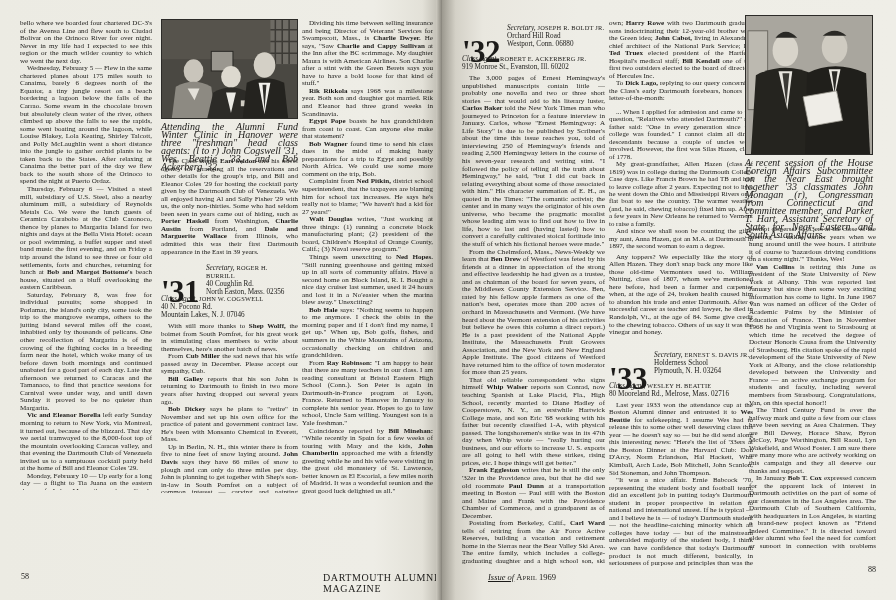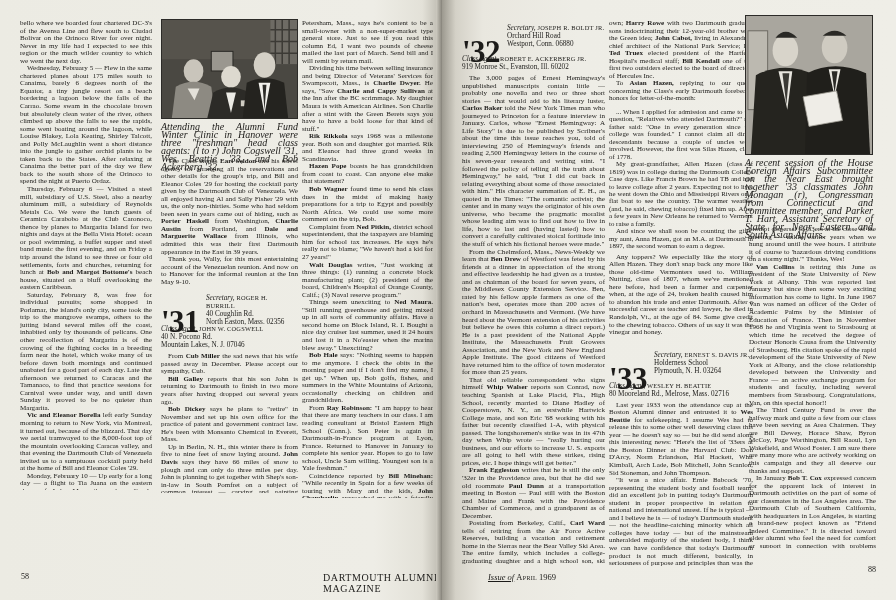--- a/index.html
+++ b/index.html
@@ -65,54 +65,53 @@
         <path d="M82 100 L86 64 Q104 55 124 64 L128 100 Z" fill="#24231f"></path>
         <path d="M98 64 L110 64 L104 96 Z" fill="#f2f1ec"></path>
         <path d="M102 66 L106 66 L104 92 Z" fill="#2d2c28"></path>
       </svg>
     </div>
     <div class="caption" style="left:161px; top:123px; width:137px;">Attending the Alumni Fund Winter Clinic in Hanover were three "freshman" head class agents: (l to r) John Cogswell '31, Wes Beattie '33, and Bob Ackerberg '32.</div>
 
     <div class="col" id="L2" style="left:161px; top:158px; width:137px; height:335px;">
       <div id="L2intro">
           <p>The Class thanks <b>Earl Seldon</b> and his travel agency for arranging all the reservations and other details for the group's trip, and Bill and Eleanor Coles '29 for hosting the cocktail party given by the Dartmouth Club of Venezuela. We all enjoyed having Al and Sally Fisher '29 with us, the only non-thirties. Some who had seldom been seen in years came out of hiding, such as <b>Porter Haskell</b> from Washington, <b>Charlie Austin</b> from Portland, and <b>Dale and Marguerite Wallace</b> from Illinois, who admitted this was their first Dartmouth appearance in the East in 39 years.</p>
-          <p>Thank you, Wally, for this most entertaining account of the Venezuelan reunion. And now on to Hanover for the informal reunion at the Inn May 9-10.</p>
         </div>
       <div class="class-head">
         <div class="class-year">'31</div>
         <div class="class-sec">
           <span class="role">Secretary,</span>
           <span class="smallcaps">ROGER H. BURRILL</span><br>
           <span>40 Coughlin Rd.</span><br>
           <span>North Easton, Mass. 02356</span>
         </div>
       </div>
       <div class="agent">
         <span class="role">Class Agent,</span>
         <span class="smallcaps">JOHN W. COGSWELL</span><br>
         <span>40 N. Pocono Rd.</span><br>
         <span>Mountain Lakes, N. J. 07046</span>
       </div>
       <div id="L2body">
+          <p>With still more thanks to <b>Shep Wolff,</b> the boimet from South Pomfret, for his great work in stimulating class members to write about themselves, here's another batch of news.</p>
           <p>From <b>Cub Miller</b> the sad news that his wife passed away in December. Please accept our sympathy, Cub.</p>
           <p><b>Bill Galley</b> reports that his son John is returning to Dartmouth to finish in two more years after having dropped out several years ago.</p>
           <p><b>Bob Dickey</b> says he plans to "retire" in November and set up his own office for the practice of patent and government contract law. He's been with Monsanto Chemical in Everett, Mass.</p>
           <p>Up in Berlin, N. H., this winter there is from five to nine feet of snow laying around. <b>John Davis</b> says they have 66 miles of snow to plough and can only do three miles per day. John is planning to get together with Shep's son-in-law in South Pomfret on a subject of common interest — carving and painting miniature birds.</p>
         </div>
     </div>
 
     <div class="col" id="L3" style="left:302px; top:20px; width:131px; height:478px;">
-        <p class="noind">Petersham, Mass., says he's content to be a small-towner with a non-super-market type general store. Just to see if you read this column Ed, I want two pounds of cheese mailed the last part of March. Send bill and I will remit by return mail.</p>
         <p>Dividing his time between selling insurance and being Director of Veterans' Services for Swampscott, Mass., is <b>Charlie Dwyer.</b> He says, "Saw <b>Charlie and Cappy Sullivan</b> at the Inn after the BC scrimmage. My daughter Maura is with American Airlines. Son Charlie after a stint with the Green Berets says you have to have a bold loose for that kind of stuff."</p>
         <p><b>Rik Rikkola</b> says 1968 was a milestone year. Both son and daughter got married. Rik and Eleanor had three grand weeks in Scandinavia.</p>
-        <p><b>Hazen Pope</b> boasts he has grandchildren from coast to coast. Can anyone else make that statement?</p>
+        <p><b>Egypt Pope</b> boasts he has grandchildren from coast to coast. Can anyone else make that statement?</p>
         <p><b>Bob Wagner</b> found time to send his class dues in the midst of making hasty preparations for a trip to Egypt and possibly North Africa. We could use some more comment on the trip, Bob.</p>
         <p>Complaint from <b>Ned Pitkin,</b> district school superintendent, that the taxpayers are blaming him for school tax increases. He says he's really not to blame; "We haven't had a kid for 27 years!"</p>
         <p><b>Walt Douglas</b> writes, "Just working at three things: (1) running a concrete block manufacturing plant; (2) president of the board, Children's Hospital of Orange County, Calif.; (3) Naval reserve program."</p>
-        <p>Things seem unexciting to <b>Ned Maura.</b> "Still running greenhouse and getting mixed up in all sorts of community affairs. Have a second home on Block Island, R. I. Bought a nice day cruiser last summer, used it 24 hours and lost it in a No'easter when the marina blew away." Unexciting?</p>
+        <p>Things seem unexciting to <b>Ned Hopes.</b> "Still running greenhouse and getting mixed up in all sorts of community affairs. Have a second home on Block Island, R. I. Bought a nice day cruiser last summer, used it 24 hours and lost it in a No'easter when the marina blew away." Unexciting?</p>
         <p><b>Bob Hale</b> says: "Nothing seems to happen to me anymore. I check the obits in the morning paper and if I don't find my name, I get up." When up, Bob golfs, fishes, and summers in the White Mountains of Arizona, occasionally checking on children and grandchildren.</p>
         <p>From <b>Ray Robinson:</b> "I am happy to hear that there are many teachers in our class. I am reading consultant at Bristol Eastern High School (Conn.). Son Peter is again in Dartmouth-in-France program at Lyon, France. Returned to Hanover in January to complete his senior year. Hopes to go to law school, Uncle Sam willing. Youngest son is a Yale freshman."</p>
         <p>Coincidence reported by <b>Bill Minehan:</b> "While recently in Spain for a few weeks of touring with Mary and the kids, <b>John Chamberlin</b> approached me with a friendly greeting while he and his wife were visiting in the great old monastery of St. Lawrence, better known as El Escorial, a few miles north of Madrid. It was a wonderful reunion and the great good luck delighted us all."</p>
       </div>
 
     <div class="folio" style="left:21px; top:572px;">58</div>
     <div class="running" style="left:323px; top:572px;">DARTMOUTH ALUMNI MAGAZINE</div>
   </div>
 
   <div class="gutter"></div>
@@ -139,21 +138,21 @@
           <p>From the Chelmsford, Mass., News-Weekly we learn that <b>Ben Drew</b> of Westford was feted by his friends at a dinner in appreciation of the strong and effective leadership he had given as a trustee, and as chairman of the board for seven years, of the Middlesex County Extension Service. Ben, rated by his fellow apple farmers as one of the nation's best, operates more than 200 acres of orchard in Massachusetts and Vermont. (We have heard about the Vermont extension of his activities but believe he owes this column a direct report.) He is a past president of the National Apple Institute, the Massachusetts Fruit Growers Association, and the New York and New England Apple Institute. The good citizens of Westford have returned him to the office of town moderator for more than 25 years.</p>
           <p>That old reliable correspondent who signs himself <b>Whip Walser</b> reports son Conrad, now teaching Spanish at Lake Placid, Fla., High School, recently married to Diane Hadley of Cooperstown, N. Y., an erstwhile Hartwick College mate, and son Eric '68 working with his father but recently classified 1-A, with physical passed. The longshoremen's strike was in its 47th day when Whip wrote — "really hurting our business, and our efforts to increase U. S. exports are all going to hell with these strikes, rising prices, etc. I hope things will get better."</p>
           <p><b>Frank Eggleston</b> writes that he is still the only '32er in the Providence area, but that he did see old roommate <b>Paul Dunn</b> at a transportation meeting in Boston — Paul still with the Boston and Maine and Frank with the Providence Chamber of Commerce, and a grandparent as of December.</p>
           <p>Postaling from Berkeley, Calif., <b>Carl Ward</b> tells of retiring from the Air Force Active Reserves, building a vacation and retirement home in the Sierras near the Bear Valley Ski Area. The entire family, which includes a college-graduating daughter and a high school son, ski and ride horseback. Carl continues as secretary-treasurer of the 1200-strong San Francisco Alumni Club.</p>
         </div>
     </div>
 
     <div class="col" id="R2" style="left:167px; top:20px; width:144px; height:548px;">
       <div id="R2top">
           <p class="noind">own; <b>Harry Rowe</b> with two Dartmouth graduate sons indoctrinating their 12-year-old brother with the Green idea; <b>John Cabot,</b> living in Alexandria, chief architect of the National Park Service; <b>Dr. Ted Truex</b> elected president of the Hartford Hospital's medical staff; <b>Bill Kendall</b> one of the first two outsiders elected to the board of directors of Hercules Inc.</p>
-          <p>To <b>Asian Hazen,</b> replying to our query concerning the Class's early Dartmouth forebears, honors for letter-of-the-month:</p>
+          <p>To <b>Dick Lago,</b> replying to our query concerning the Class's early Dartmouth forebears, honors for letter-of-the-month:</p>
         </div>
       <div id="R2letter" class="letter" style="margin:5px 0 4px 0;">
           <p>... When I applied for admission and came to the question, "Relatives who attended Dartmouth?" my father said: "One in every generation since the college was founded." I cannot claim all direct descendants because a couple of uncles were involved. However, the first was Silas Hazen, class of 1778.</p>
           <p>My great-grandfather, Allen Hazen (class of 1819) was in college during the Dartmouth College Case days. Like Francis Brown he had TB and had to leave college after 2 years. Expecting not to live, he went down the Ohio and Mississippi Rivers on a flat boat to see the country. The warmer weather (and, he said, chewing tobacco) fixed him up. After a few years in New Orleans he returned to Vermont to raise a family.</p>
           <p>And since we shall soon be counting the girls, my aunt, Anna Hazen, got an M.A. at Dartmouth in 1897, the second woman to earn a degree.</p>
         </div>
       <div id="R2after">
           <p>Any toppers? We especially like the story of Allen Hazen. They don't snap back any more like those old-time Vermonters used to. William Nutting, class of 1807, whom we've mentioned here before, had been a farmer and carpenter when, at the age of 24, broken health caused him to abandon his trade and enter Dartmouth. After a successful career as teacher and lawyer, he died in Randolph, Vt., at the age of 84. Some give credit to the chewing tobacco. Others of us say it was the vinegar and honey.</p>
         </div>
       <div class="class-head" style="margin-top:14px;">

